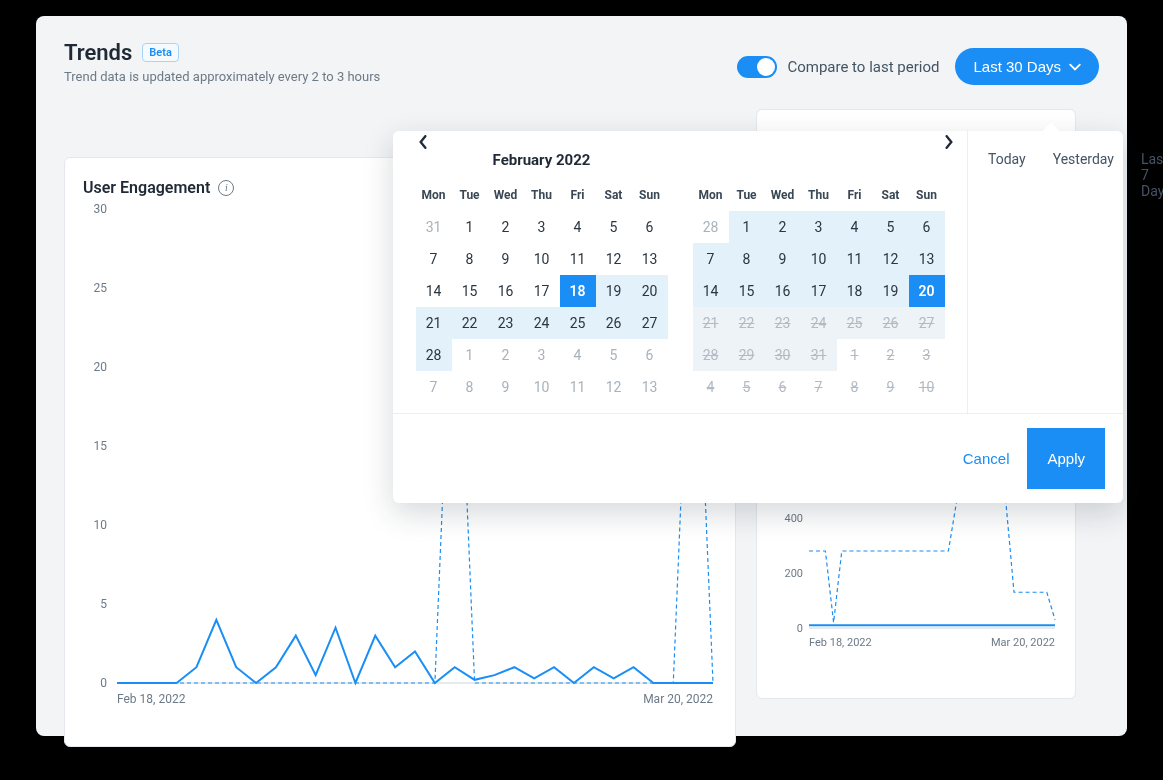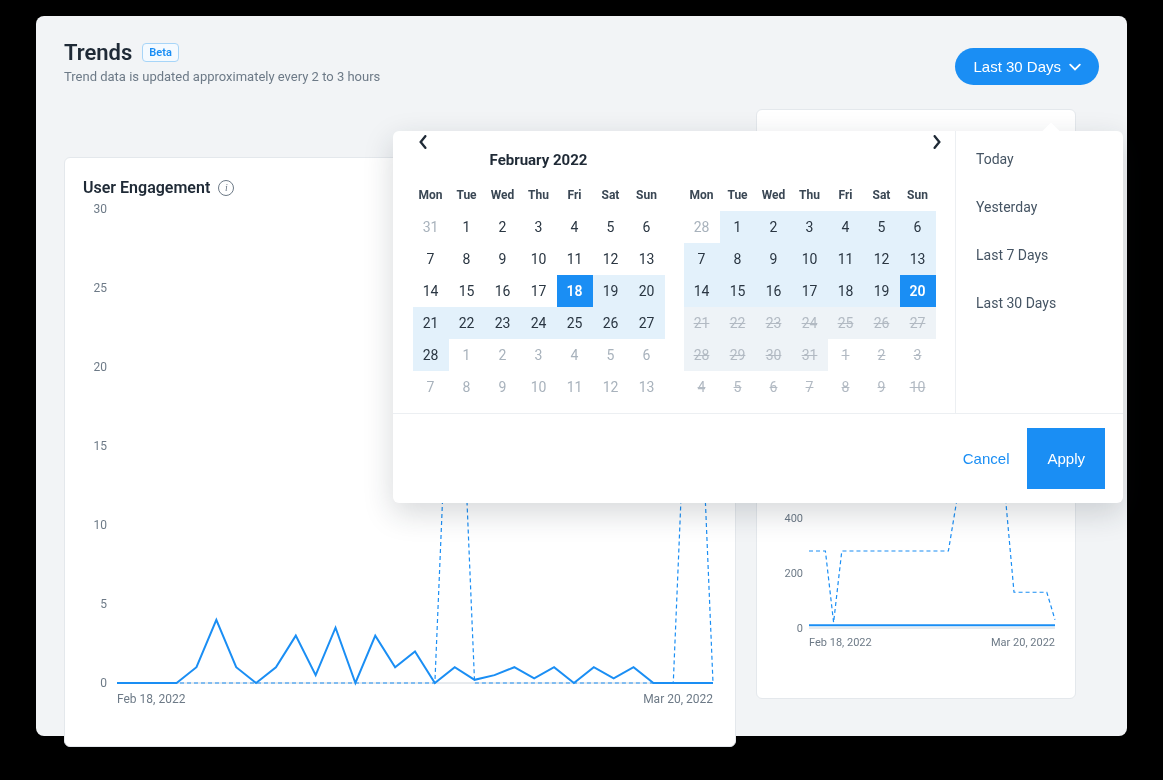--- a/index.html
+++ b/index.html
@@ -97,22 +97,22 @@
     font-size: 14px; text-align: center; line-height: 32px; cursor: pointer;
     color: #2a3642; position: relative;
   }
   .day.mute { color: #a8b2bc; }
   .day.sel { background: #e3f1fb; }
   .day.start, .day.end { background: #1a8ef4; color: #fff; font-weight: 600; }
   .day.strike { color: #b2bac3; text-decoration: line-through; }
   .day.strike.sel { background: #eef3f7; }
 
   .presets {
-    width: 168px; border-left: 1px solid #eceff2; padding: 12px 10px;
-    display: flex; flex-direction: column; gap: 16px;
+    width: 156px; border-left: 1px solid #eceff2; padding: 12px 10px;
+    display: flex; flex-direction: row; gap: 7px;
   }
   .preset {
     font-size: 14px; color: #455463; padding: 8px 10px; border-radius: 4px;
     cursor: pointer;
   }
 
   .popover-bottom {
     border-top: 1px solid #eceff2; padding: 14px 18px;
     display: flex; justify-content: flex-end; align-items: center; gap: 18px;
   }
@@ -136,20 +136,26 @@
 <div class="outer">
   <div class="header">
     <div class="title-area">
       <div class="title-line">
         <span class="title-text">Trends</span>
         <span class="beta-badge">Beta</span>
       </div>
       <div class="subtitle">Trend data is updated approximately every 2 to 3 hours</div>
     </div>
     <div class="header-right">
+      <div class="toggle-wrap">
+        <div class="toggle">
+            <div class="toggle-knob"></div>
+          </div>
+        <span class="toggle-label">Compare to last period</span>
+      </div>
       <button class="range-btn">
         <span>Last 30 Days</span>
         <svg viewBox="0 0 10 6">
             <path d="M1 1l4 4 4-4" stroke="#fff" stroke-width="1.5" fill="none" stroke-linecap="round"></path>
           </svg>
       </button>
     </div>
   </div>
 
   <div class="cards">

